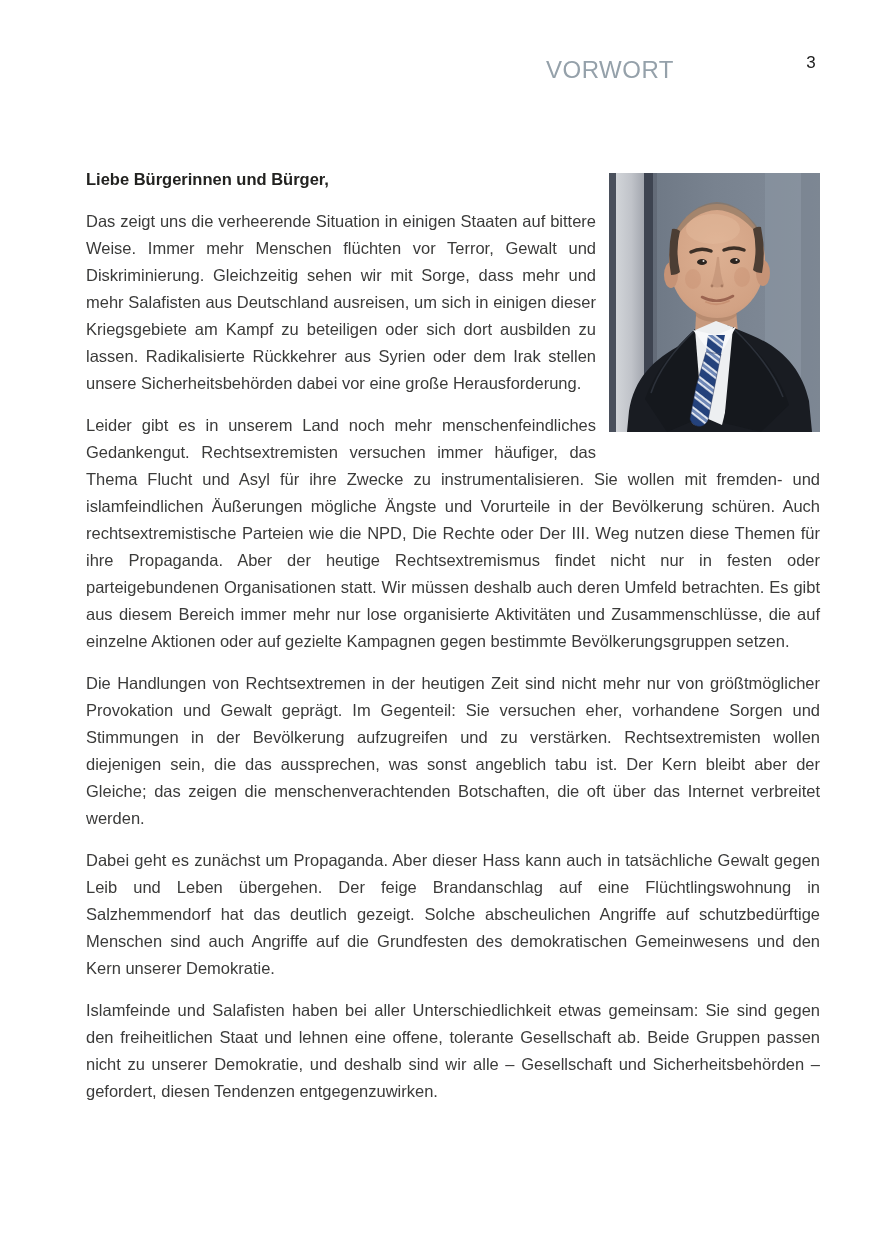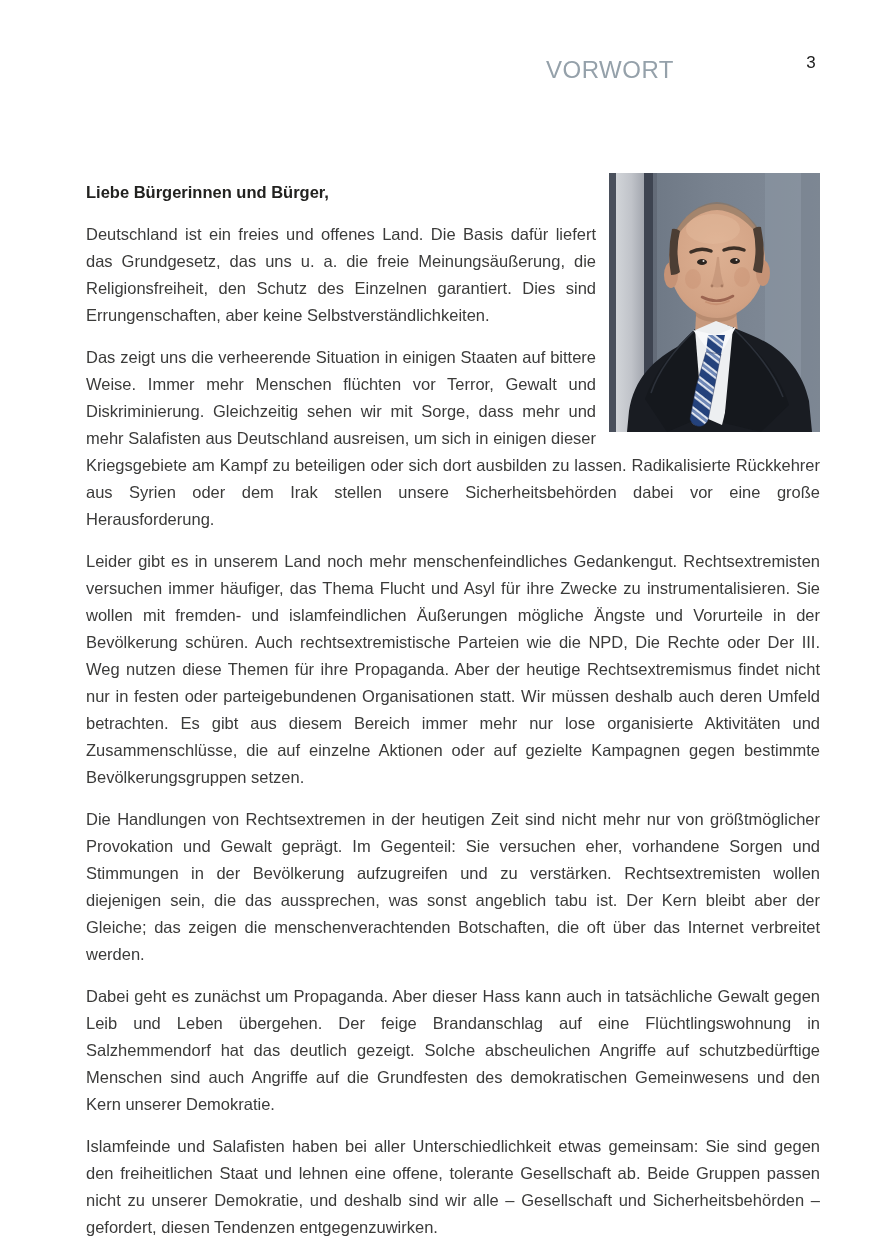--- a/index.html
+++ b/index.html
@@ -23,21 +23,21 @@
     position:absolute;left:86px;top:163px;width:734px;
     font-size:16.5px;line-height:27px;color:#3b3b3a;
     text-align:justify;
   }
   .portrait{
     float:right;width:211px;height:259px;
     margin:10px 0 10px 13px;padding:0;
   }
   .portrait svg{display:block;width:211px;height:259px;}
   .salutation{
-    margin:16px 0 15px 0;font-weight:bold;color:#222220;
+    margin:3px 0 15px 0;font-weight:bold;color:#222220;
     font-size:16.5px;line-height:27px;text-align:left;
   }
   .para{margin:0 0 15px 0;}
   .para:last-child{margin-bottom:0;}
 </style>
 </head>
 <body>
 
 <div class="page">
 
@@ -123,21 +123,20 @@
         <path d="M84,157 L107,162 L99,177 Z" fill="#f7f8fa"></path>
         <path d="M127,154 L107,162 L114,177 Z" fill="#f7f8fa"></path>
 
         <path d="M99,162 L116,162 L112,181 L97,179 Z" fill="url(#tie)"></path>
         <path d="M97,179 L112,181 L99,247 C95,256 84,255 81,246 L87,214 Z" fill="url(#tie)"></path>
         <path d="M97,179 L112,181 L99,247 C95,256 84,255 81,246 L87,214 Z" fill="none" stroke="#1c2c55" stroke-width="1" opacity="0.5"></path>
       </svg>
     </figure>
 
     <p class="salutation">Liebe Bürgerinnen und Bürger,</p>
-    <p class="para">Deutschland ist ein freies und offenes Land. Die Basis dafür liefert das Grundgesetz, das uns u. a. die freie Meinungsäußerung, die Religionsfreiheit, den Schutz des Einzelnen garantiert. Dies sind Errungenschaften, aber keine Selbstverständlichkeiten.</p>
     <p class="para">Das zeigt uns die verheerende Situation in einigen Staaten auf bittere Weise. Immer mehr Menschen flüchten vor Terror, Gewalt und Diskriminierung. Gleichzeitig sehen wir mit Sorge, dass mehr und mehr Salafisten aus Deutschland ausreisen, um sich in einigen dieser Kriegsgebiete am Kampf zu beteiligen oder sich dort ausbilden zu lassen. Radikalisierte Rückkehrer aus Syrien oder dem Irak stellen unsere Sicherheitsbehörden dabei vor eine große Herausforderung.</p>
     <p class="para">Leider gibt es in unserem Land noch mehr menschenfeindliches Gedankengut. Rechtsextremisten versuchen immer häufiger, das Thema Flucht und Asyl für ihre Zwecke zu instrumentalisieren. Sie wollen mit fremden- und islamfeindlichen Äußerungen mögliche Ängste und Vorurteile in der Bevölkerung schüren. Auch rechtsextremistische Parteien wie die NPD, Die Rechte oder Der III. Weg nutzen diese Themen für ihre Propaganda. Aber der heutige Rechtsextremismus findet nicht nur in festen oder parteigebundenen Organisationen statt. Wir müssen deshalb auch deren Umfeld betrachten. Es gibt aus diesem Bereich immer mehr nur lose organisierte Aktivitäten und Zusammenschlüsse, die auf einzelne Aktionen oder auf gezielte Kampagnen gegen bestimmte Bevölkerungsgruppen setzen.</p>
     <p class="para">Die Handlungen von Rechtsextremen in der heutigen Zeit sind nicht mehr nur von größtmöglicher Provokation und Gewalt geprägt. Im Gegenteil: Sie versuchen eher, vorhandene Sorgen und Stimmungen in der Bevölkerung aufzugreifen und zu verstärken. Rechtsextremisten wollen diejenigen sein, die das aussprechen, was sonst angeblich tabu ist. Der Kern bleibt aber der Gleiche; das zeigen die menschenverachtenden Botschaften, die oft über das Internet verbreitet werden.</p>
     <p class="para">Dabei geht es zunächst um Propaganda. Aber dieser Hass kann auch in tatsächliche Gewalt gegen Leib und Leben übergehen. Der feige Brandanschlag auf eine Flüchtlingswohnung in Salzhemmendorf hat das deutlich gezeigt. Solche abscheulichen Angriffe auf schutzbedürftige Menschen sind auch Angriffe auf die Grundfesten des demokratischen Gemeinwesens und den Kern unserer Demokratie.</p>
     <p class="para">Islamfeinde und Salafisten haben bei aller Unterschiedlichkeit etwas gemeinsam: Sie sind gegen den freiheitlichen Staat und lehnen eine offene, tolerante Gesellschaft ab. Beide Gruppen passen nicht zu unserer Demokratie, und deshalb sind wir alle – Gesellschaft und Sicherheitsbehörden – gefordert, diesen Tendenzen entgegenzuwirken.</p>
   </div>
 
 </div>
 
 </body></html>

